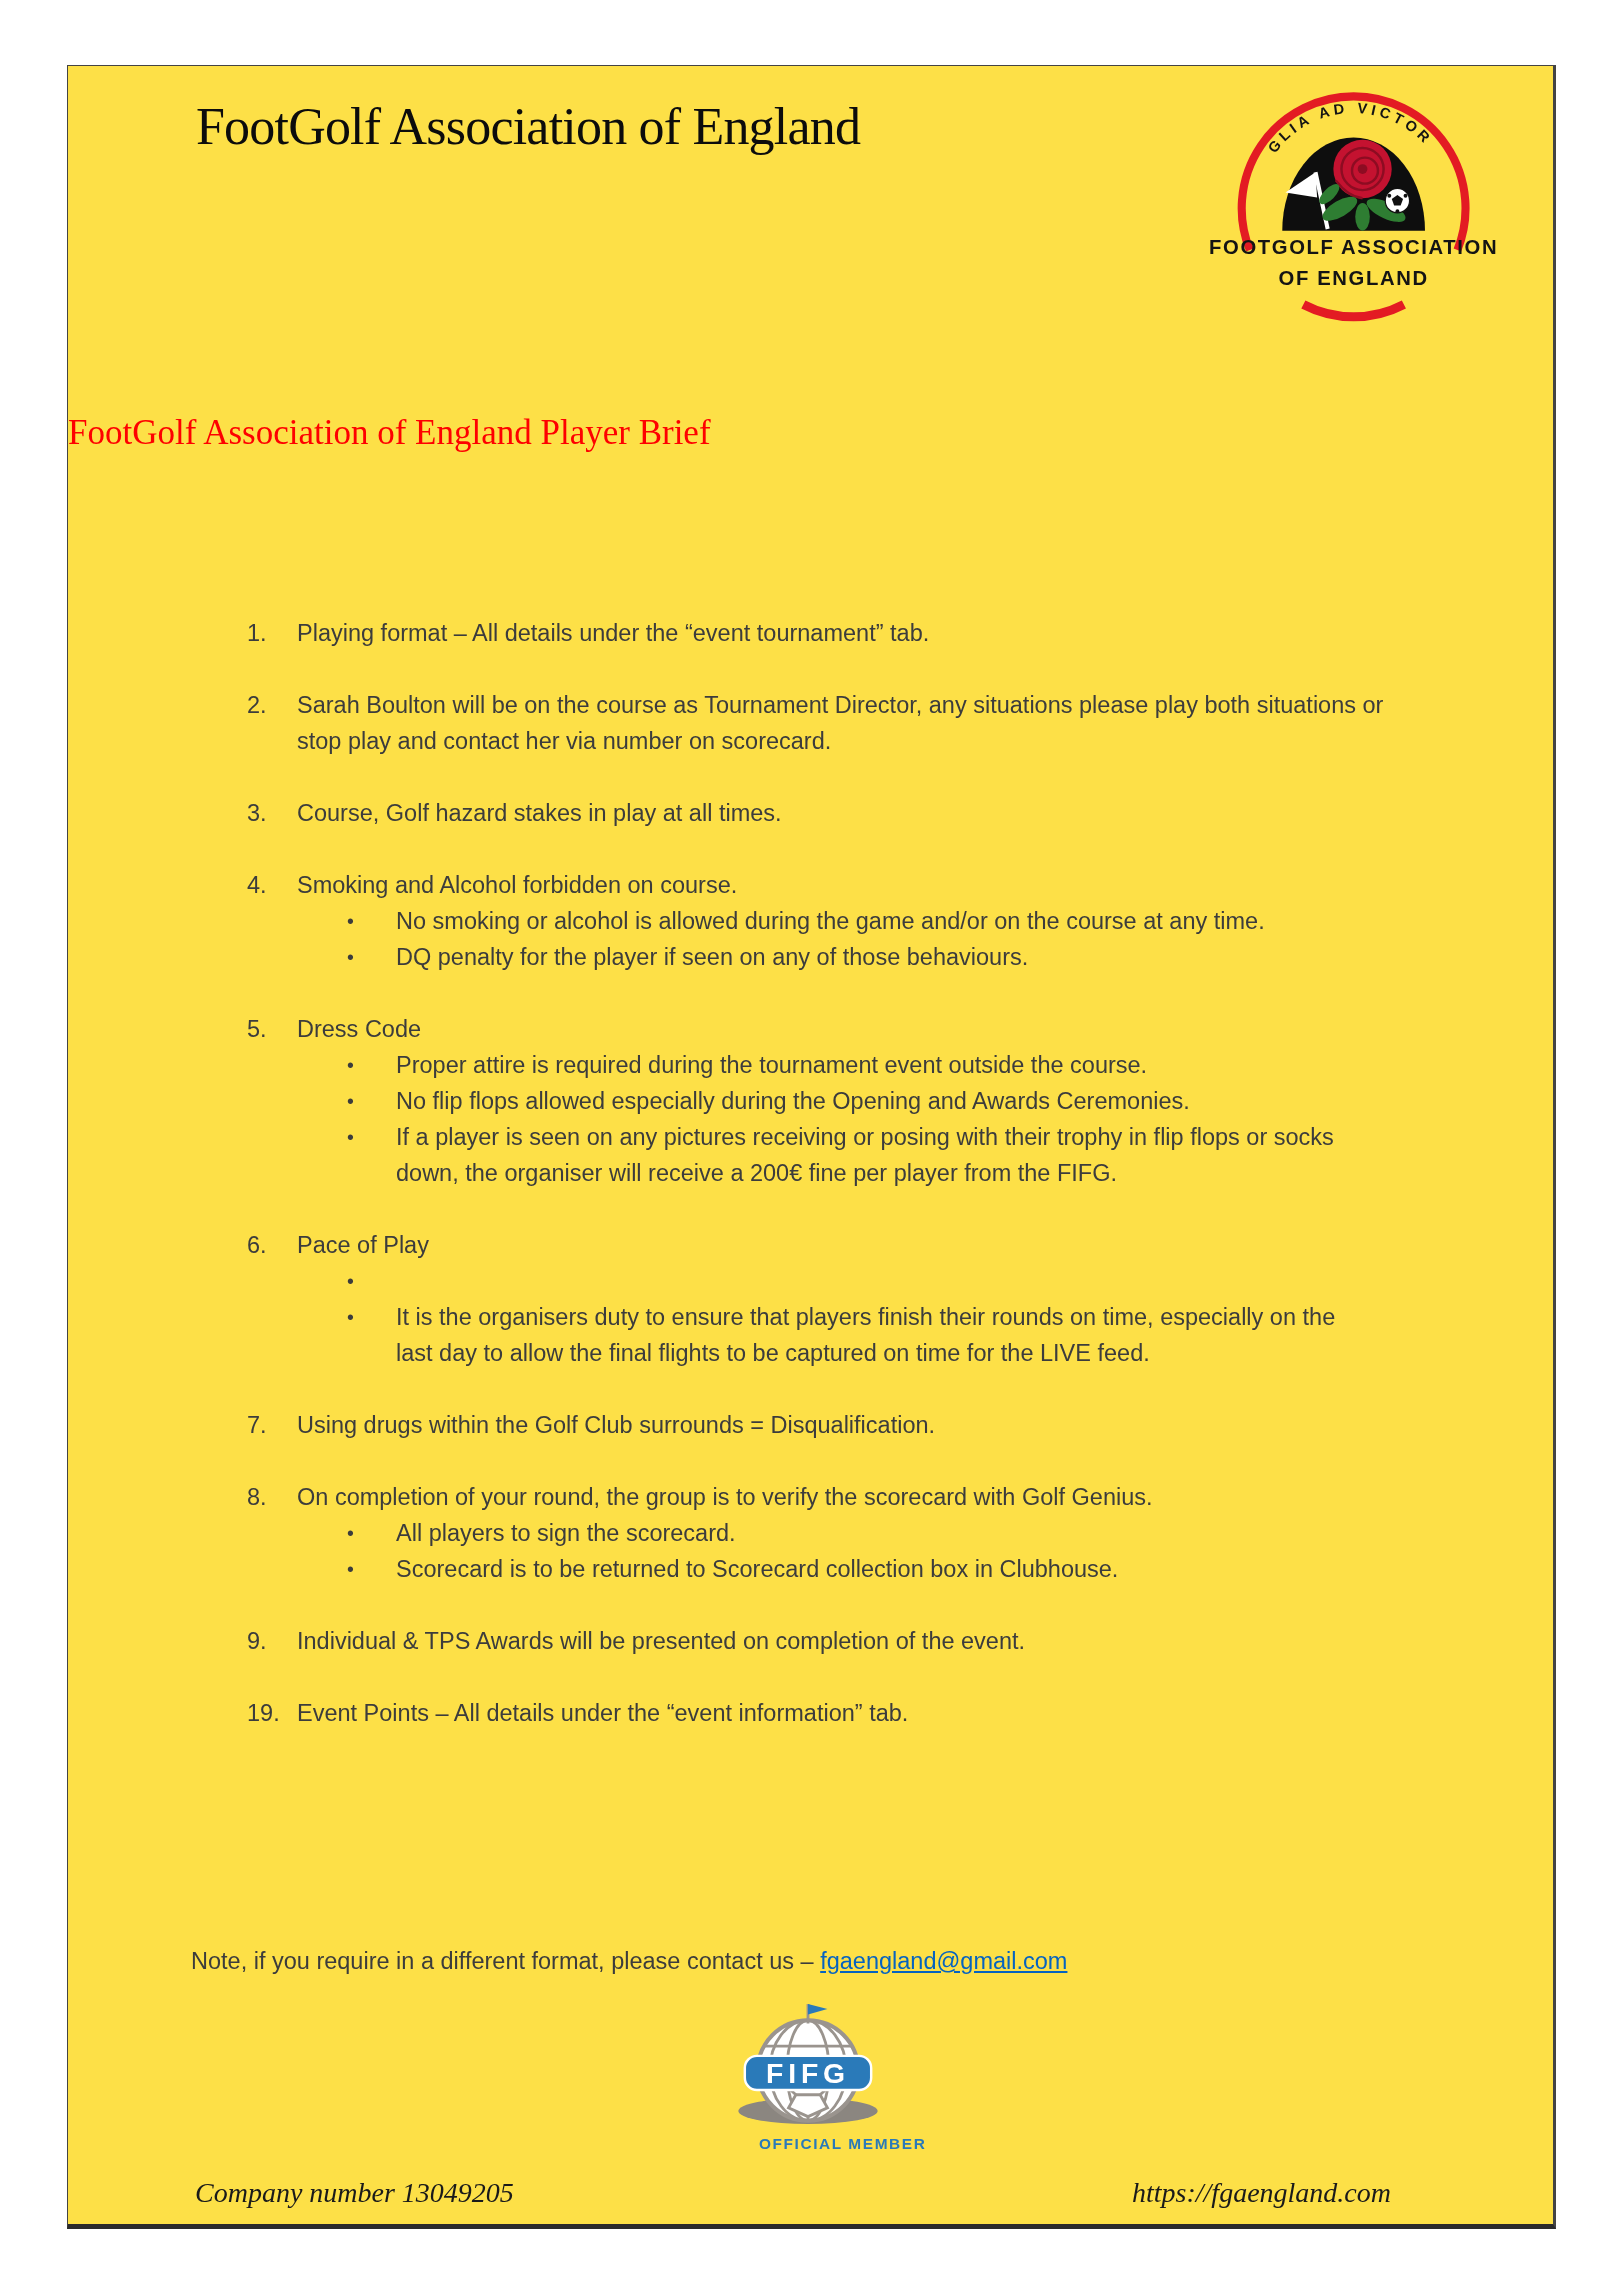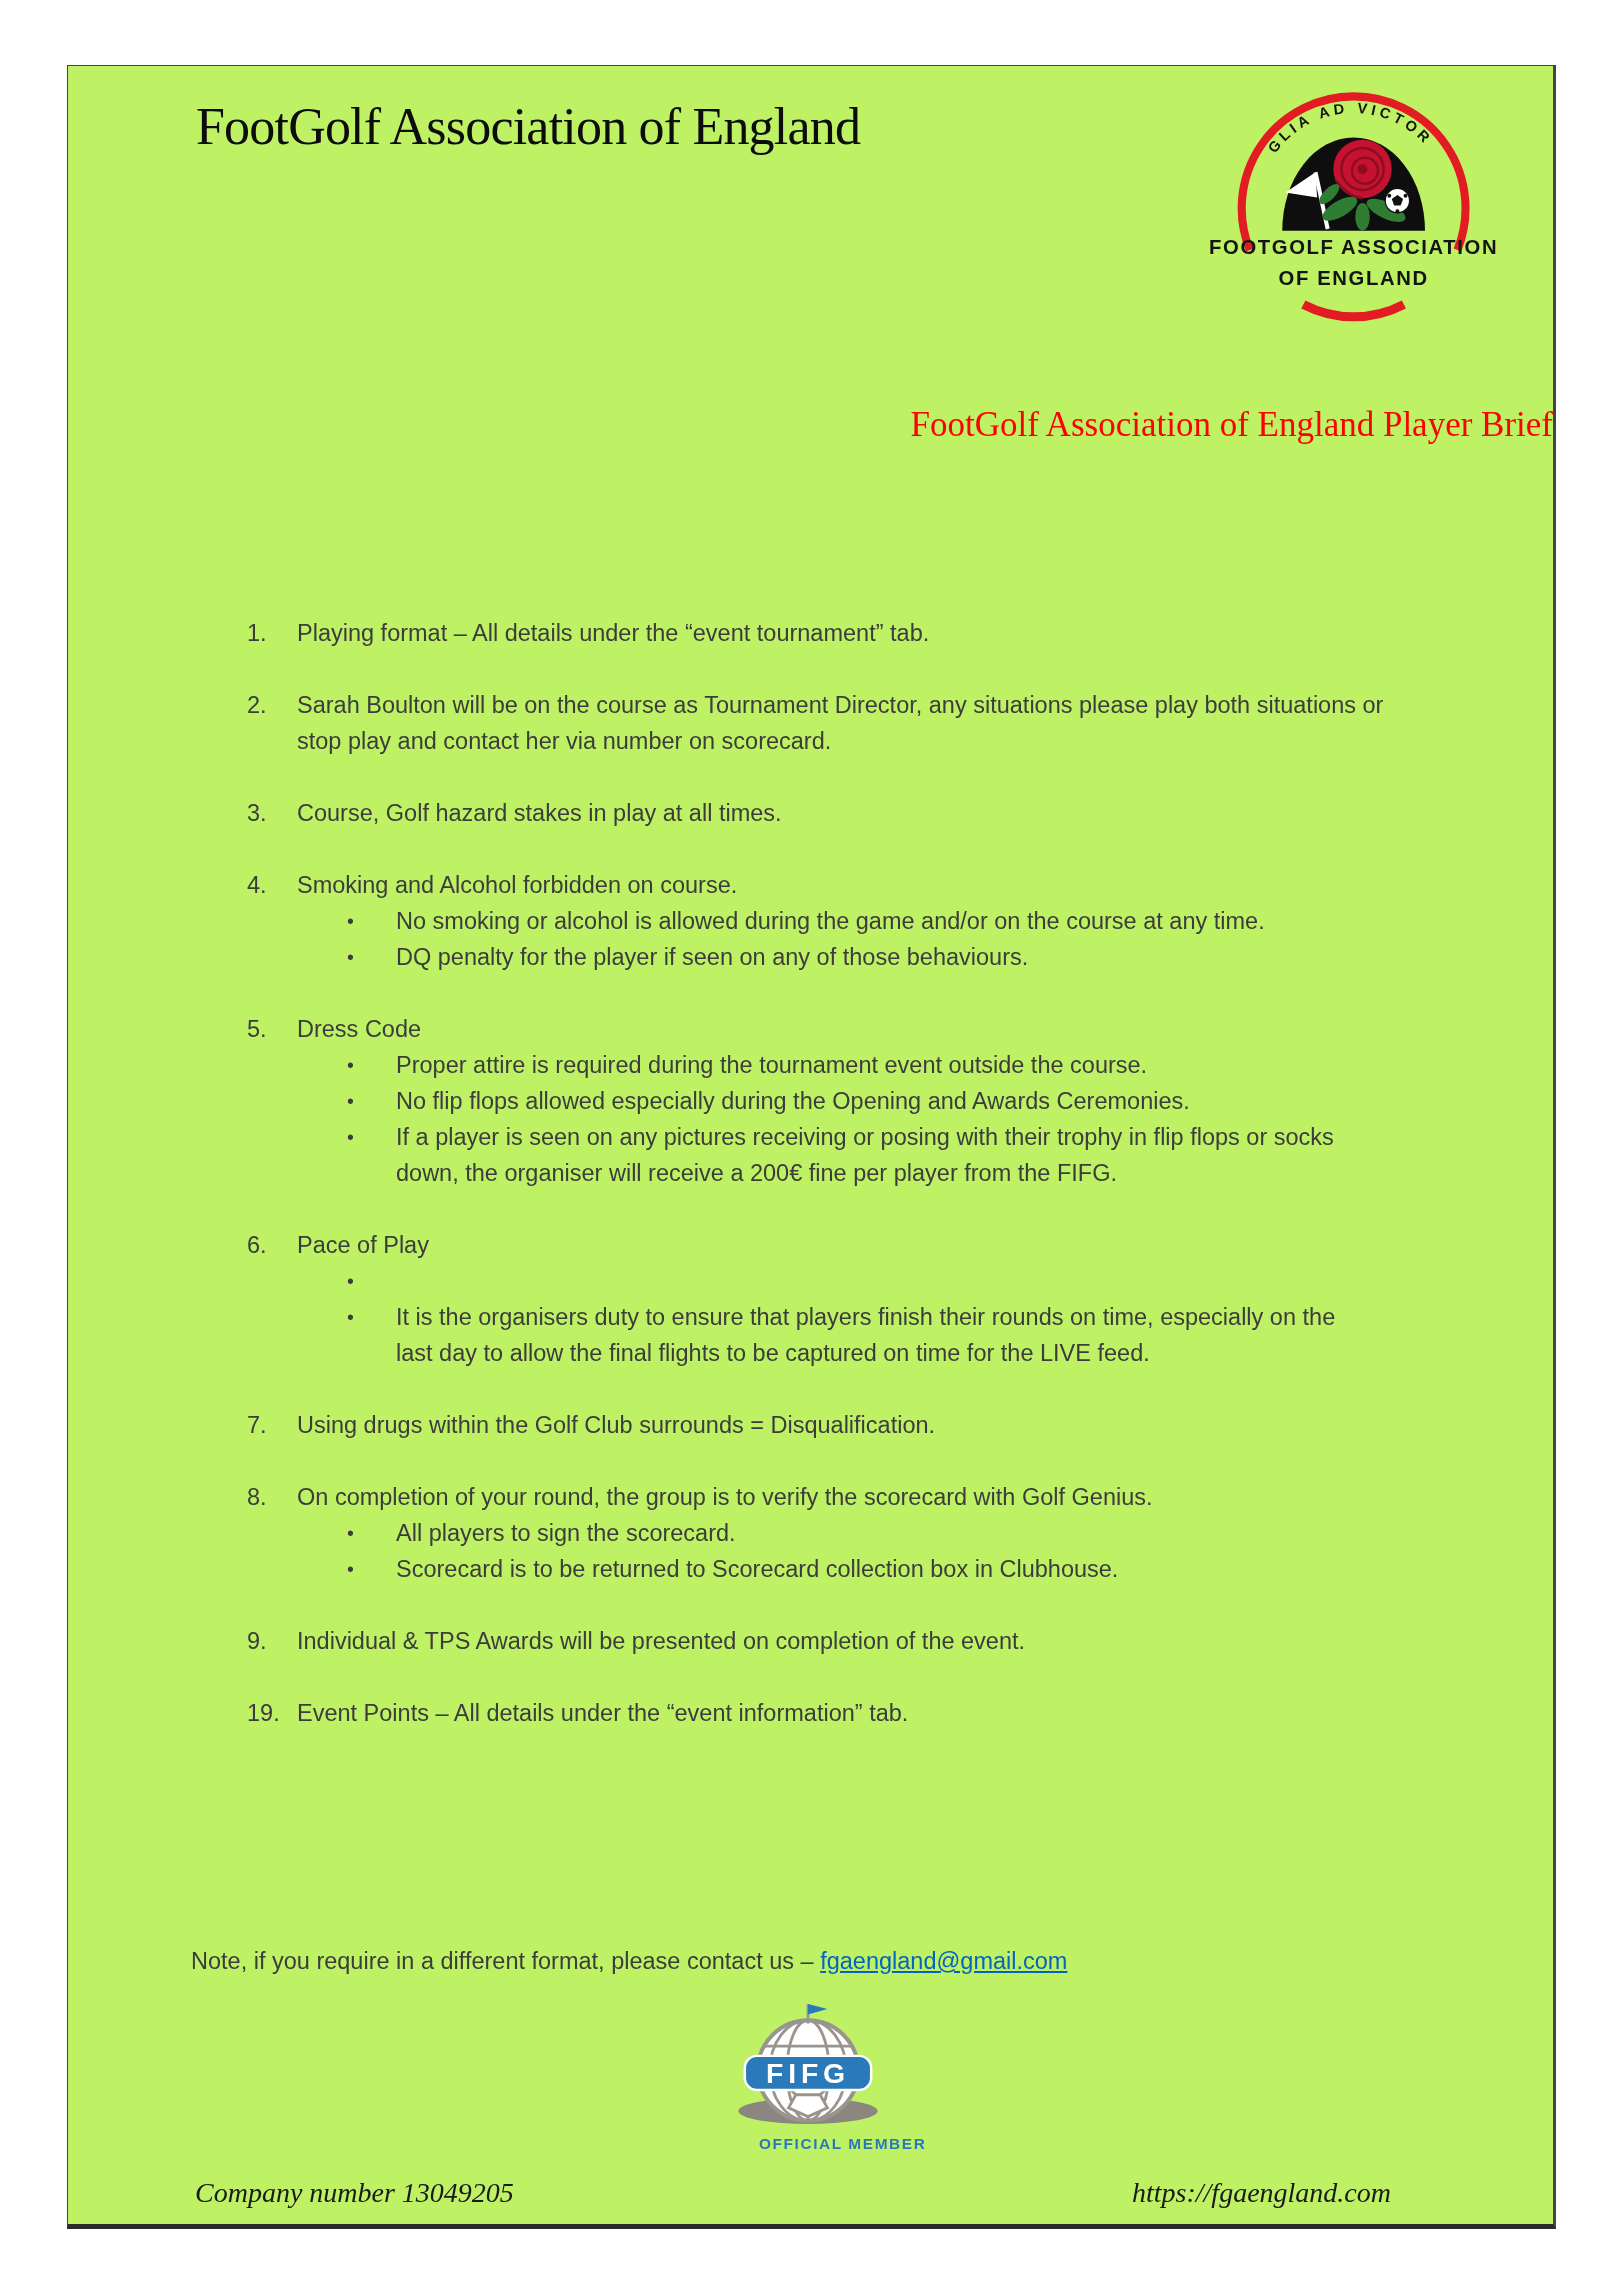--- a/index.html
+++ b/index.html
@@ -7,39 +7,39 @@
   html, body {
     width: 1623px; height: 2295px;
     background: #ffffff;
     font-family: "Liberation Sans", sans-serif;
     overflow: hidden;
   }
   .page {
     position: absolute;
     left: 67px; top: 65px;
     width: 1489px; height: 2164px;
-    background: #bef264;
+    background: #fde047;
     border: 1.6px solid #444444;
     border-right-width: 3.2px;
     border-bottom: 5.7px solid #2a2a2a;
   }
   .header-title {
     position: absolute;
     left: 128px; top: 31px;
     font-family: "Liberation Serif", serif;
     font-size: 52px;
     letter-spacing: -0.8px;
     color: #0c0c0c;
     white-space: nowrap;
   }
   .badge { position: absolute; left: 1138px; top: 13px; }
   .doc-title {
     position: absolute;
-    left: 0; top: 339px; width: 100%;
-    text-align: right;
+    left: 0; top: 347px; width: 100%;
+    text-align: left;
     font-family: "Liberation Serif", serif;
     font-size: 35px;
     color: #fe0000;
     white-space: nowrap;
   }
   .brief-list {
     position: absolute;
     left: 179px; top: 549px;
     width: 1177px;
     list-style: none;

